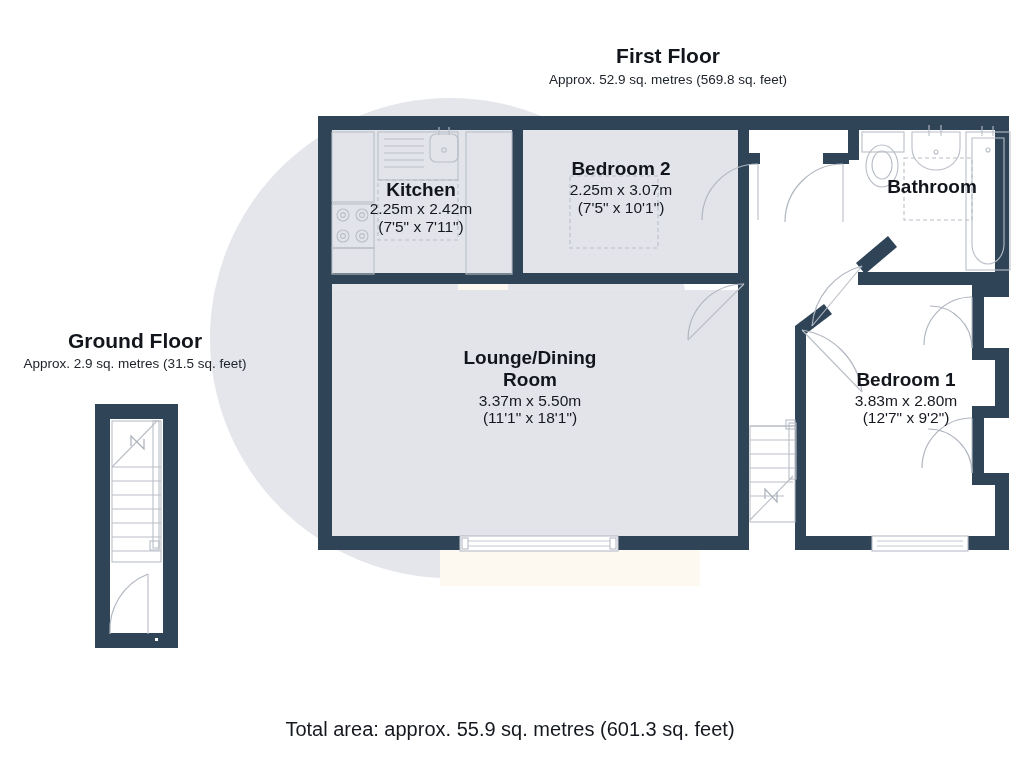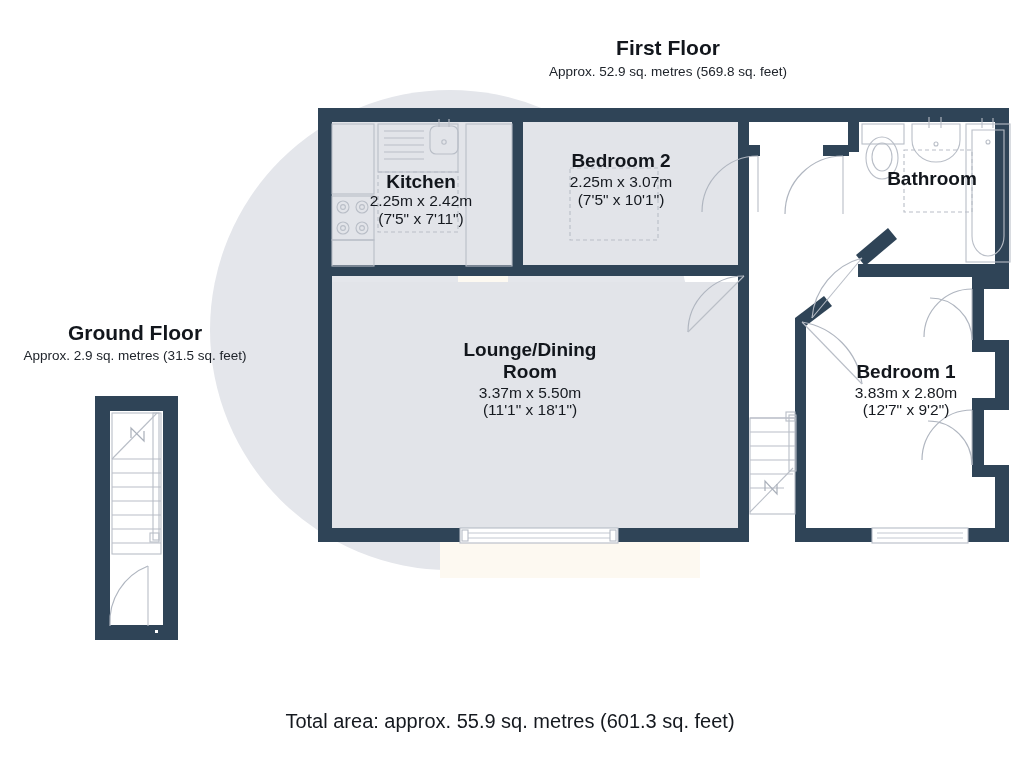--- a/index.html
+++ b/index.html
@@ -10,21 +10,21 @@
   }
   body {
     width: 1024px;
     height: 768px;
     overflow: hidden;
     font-family: "Liberation Sans", sans-serif;
     position: relative;
   }
   #plan-root {
     position: absolute;
-    left: 0; top: 0;
+    left: 0; top: 8px;
     width: 1024px;
     height: 683px;
   }
   svg#floorplan {
     display: block;
     width: 1024px;
     height: 768px;
   }
   .wall      { fill: #2f4457; }
   .room-fill-g { fill: #e2e4e9; }

